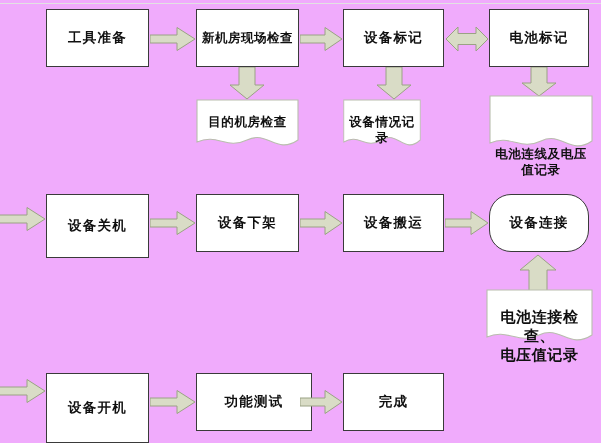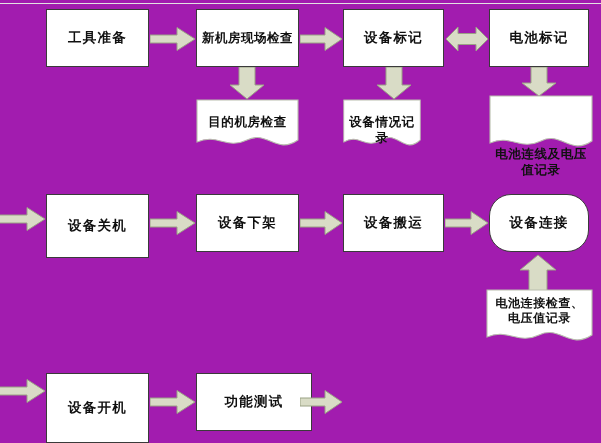--- a/index.html
+++ b/index.html
@@ -2,21 +2,21 @@
 <html><head>
 <meta charset="utf-8">
 <style>
   html,body{margin:0;padding:0;}
   body{
     width:601px;height:443px;
     background:#ffffff;
     font-family:"DejaVu Sans","Liberation Sans",sans-serif;
     overflow:hidden;
   }
-  #canvas{position:relative;width:601px;height:443px;background:#a21caf;}
+  #canvas{position:relative;width:601px;height:443px;background:#f0abfc;}
 
   
   .top-rule{position:absolute;left:0;top:3px;width:601px;height:1px;background:#e2e2e2;}
 
   
   .pbox{
     position:absolute;
     box-sizing:border-box;
     border:1.3px solid #3a3a3a;
     background:#ffffff;
@@ -159,34 +159,35 @@
   <div class="arrow" style="left:518px;top:254px;width:40px;height:38px;">
     <svg viewBox="0 0 40 38" preserveAspectRatio="none">
       <path d="M20,1 L38,16 L29,16 L29,37 L11,37 L11,16 L2,16 Z" fill="#d9dcc6" stroke="#9aa284" stroke-width="1"></path>
     </svg>
   </div>
 
   <div class="doc" style="left:486px;top:289px;width:107px;height:58px;">
     <svg viewBox="0 0 107 58" preserveAspectRatio="none">
       <path d="M1,1 L106,1 L106,46 C83,61 75,36 53,46 C32,56 22,39 1,48 Z" fill="#ffffff" stroke="#b9bdae" stroke-width="1.1"></path>
     </svg>
-    <div class="doclabel" style="padding-top:7px;white-space:pre-line;font-size:12px;">电池连接检查、
+    <div class="doclabel" style="padding-top:19px;white-space:pre-line;font-size:15px;">电池连接检查、
 电压值记录</div>
   </div>
 
   <div class="arrow" style="left:-2px;top:378px;width:48px;height:26px;">
     <svg viewBox="0 0 48 26" preserveAspectRatio="none">
       <path d="M0,9 L29,9 L29,1.5 L47,13 L29,24.5 L29,17 L0,17 Z" fill="#d9dcc6" stroke="#9aa284" stroke-width="1"></path>
     </svg>
   </div>
 
   <div class="pbox" style="left:46px;top:373px;width:103px;height:70px;">设备开机</div>
 
   <div class="pbox" style="left:196px;top:373px;width:116px;height:58px;">功能测试</div>
 
+  <div class="pbox" style="left:343px;top:373px;width:101px;height:58px;">完成</div>
 
   <div class="arrow" style="left:150px;top:389px;width:46px;height:26px;">
     <svg viewBox="0 0 46 26" preserveAspectRatio="none">
       <path d="M0,9 L27,9 L27,1.5 L45,13 L27,24.5 L27,17 L0,17 Z" fill="#d9dcc6" stroke="#9aa284" stroke-width="1"></path>
     </svg>
   </div>
 
   <div class="arrow" style="left:300px;top:389px;width:43px;height:26px;">
     <svg viewBox="0 0 43 26" preserveAspectRatio="none">
       <path d="M0,9 L25,9 L25,1.5 L42,13 L25,24.5 L25,17 L0,17 Z" fill="#d9dcc6" stroke="#9aa284" stroke-width="1"></path>

